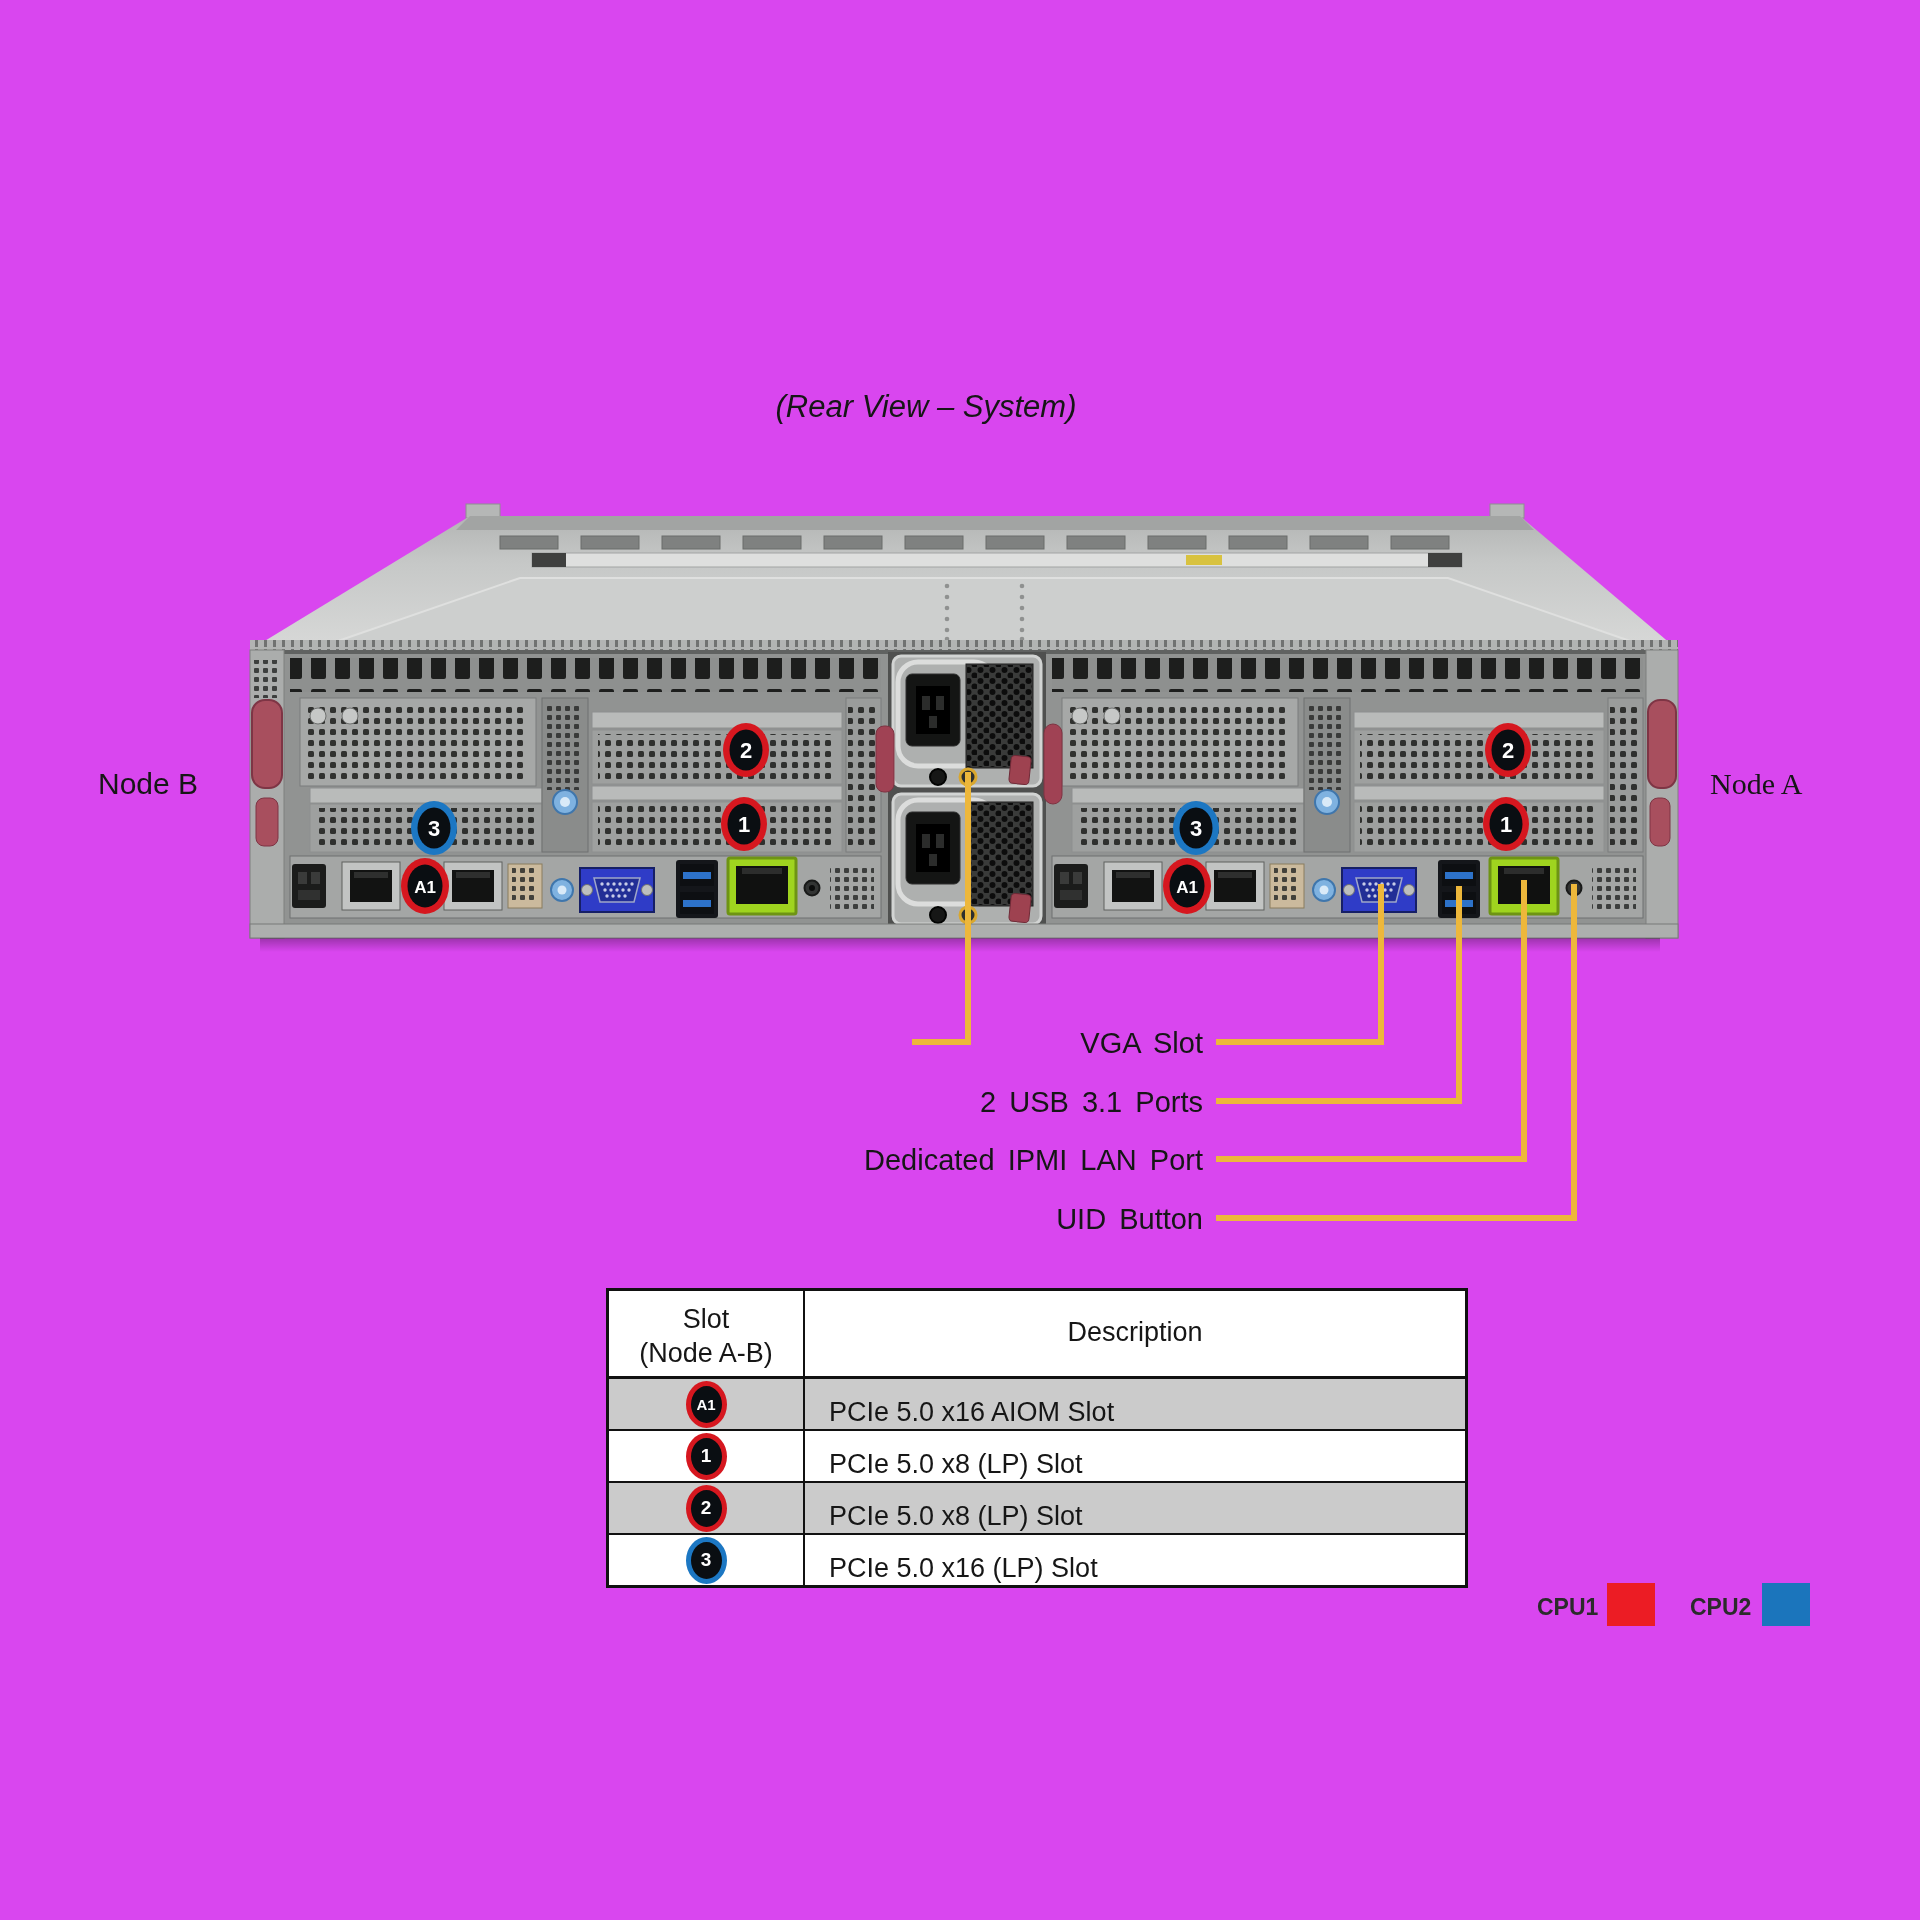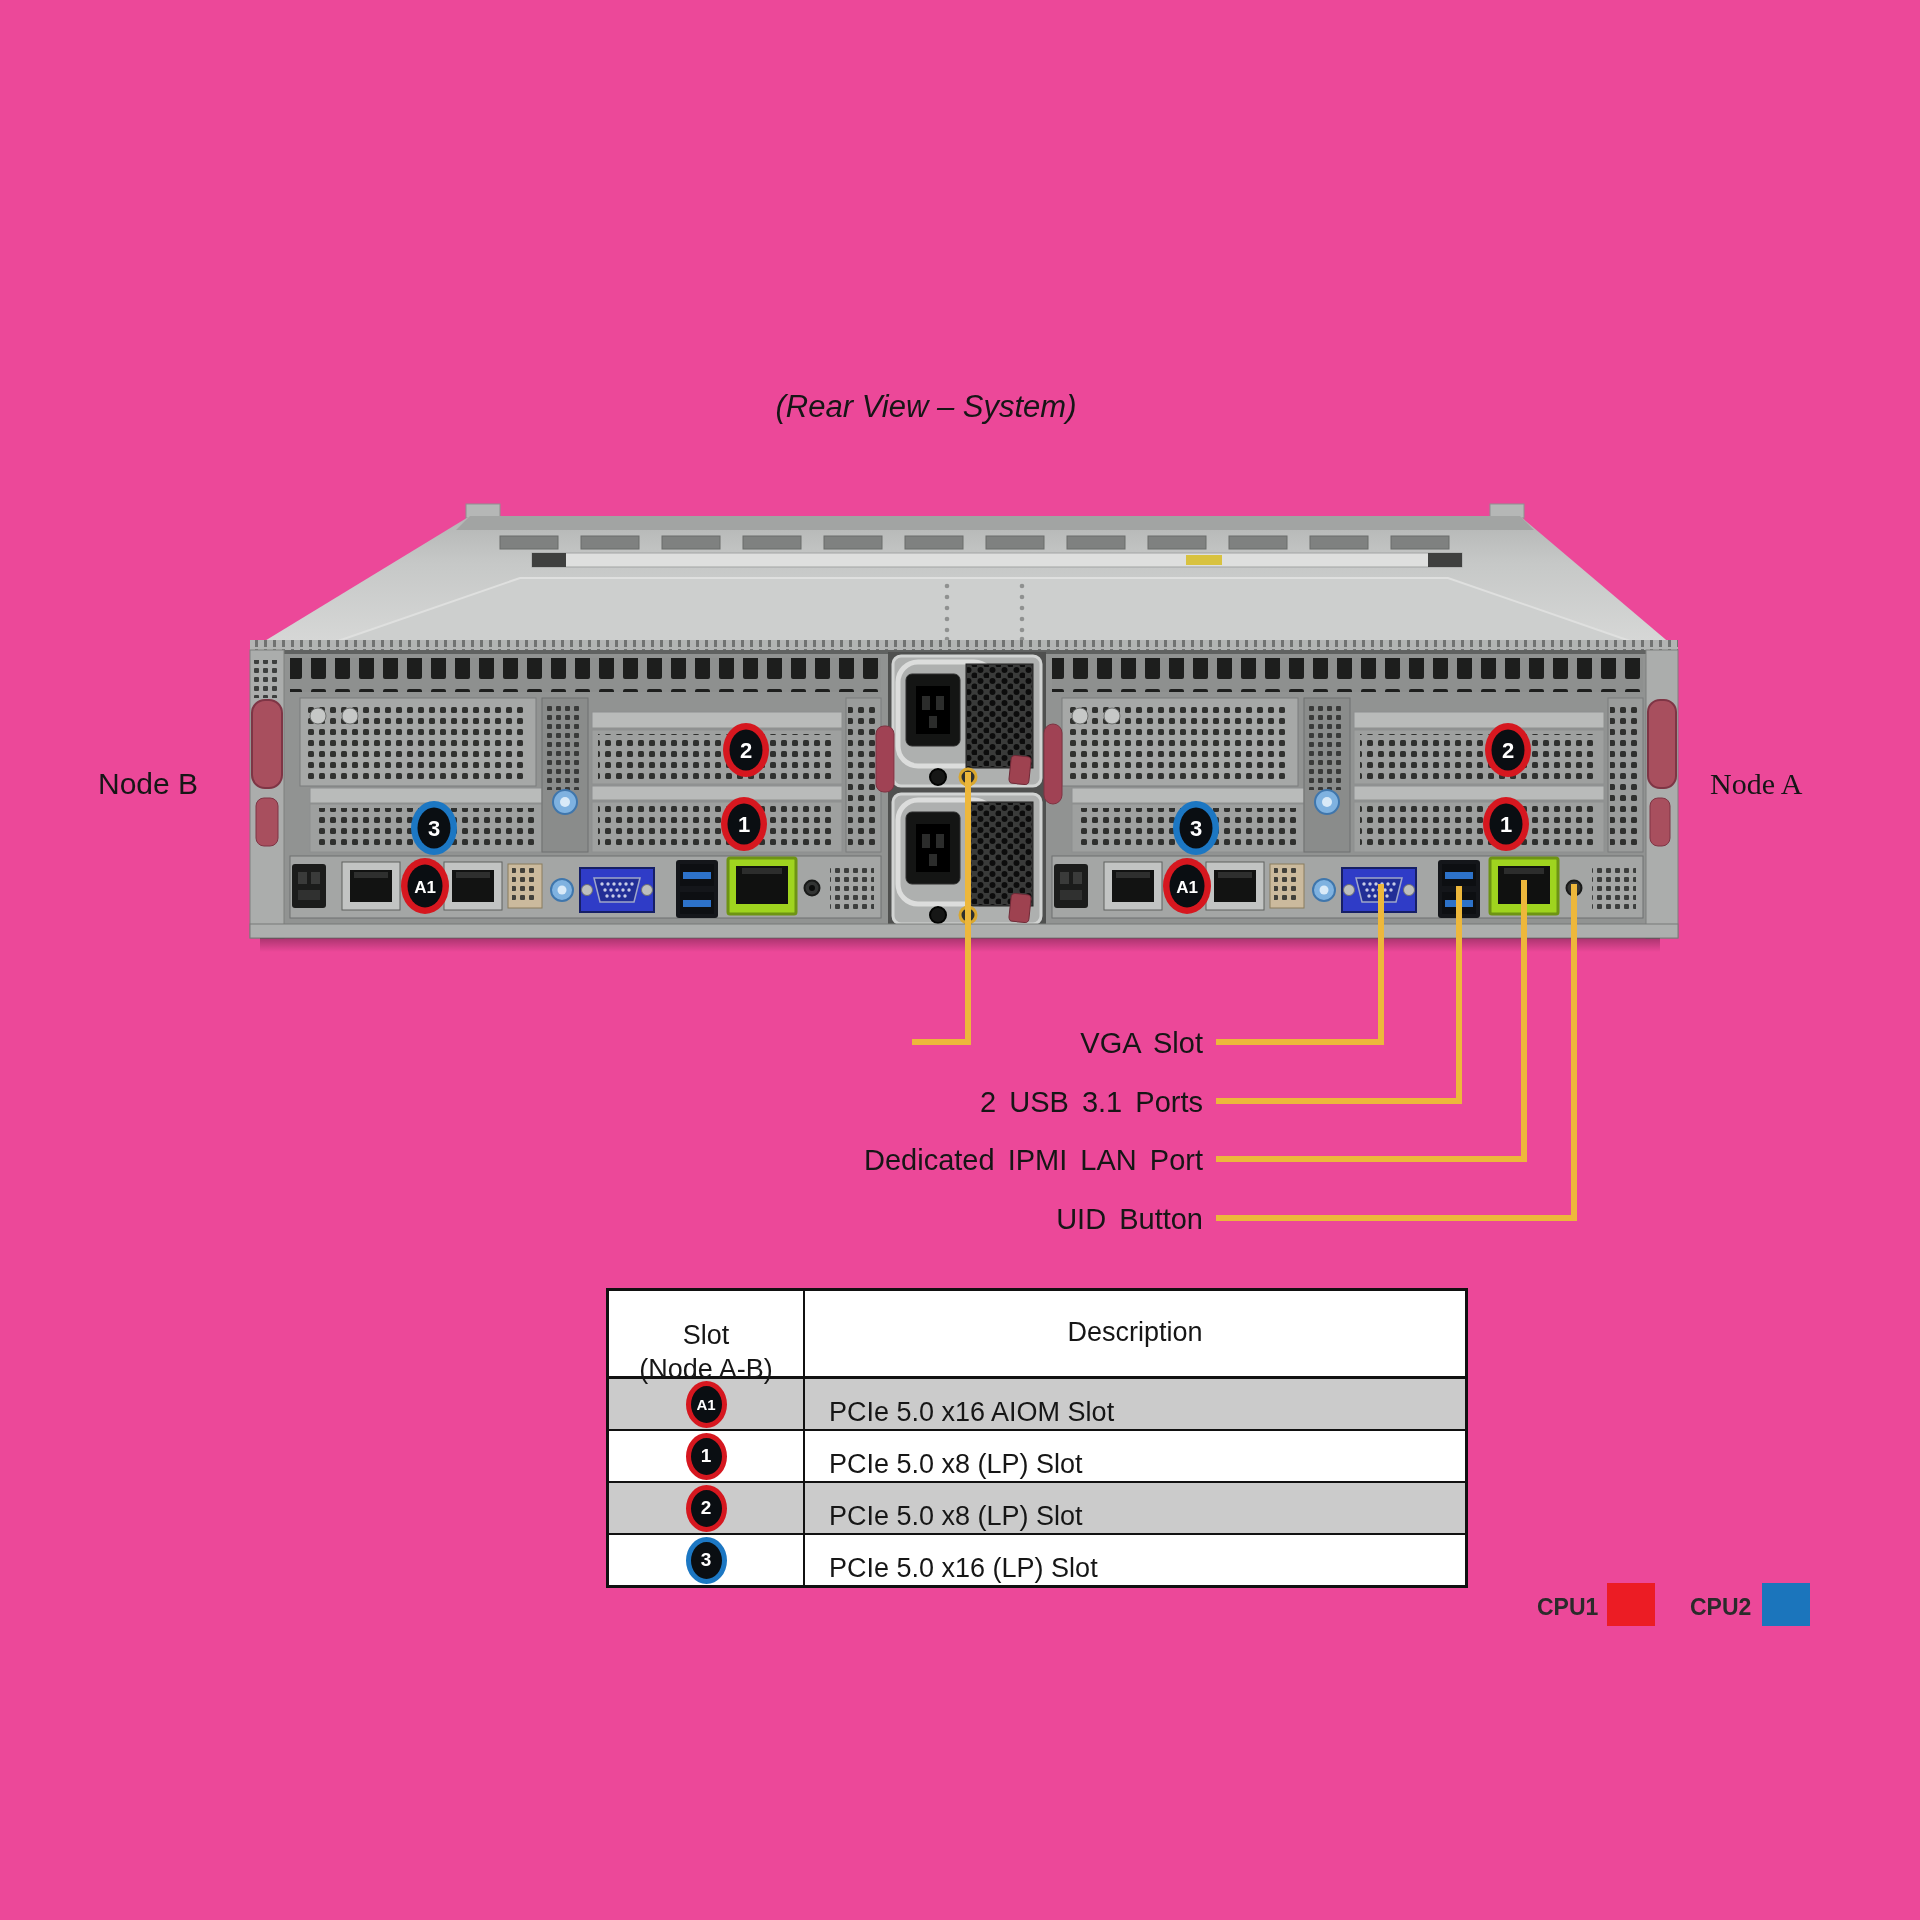--- a/index.html
+++ b/index.html
@@ -1,16 +1,16 @@
 <!DOCTYPE html>
 <html><head>
 <meta charset="utf-8">
 <style>
   html,body{margin:0;padding:0;background:#ffffff;}
-  #stage{position:relative;width:1920px;height:1920px;background:#ec4899;overflow:hidden;
+  #stage{position:relative;width:1920px;height:1920px;background:#d946ef;overflow:hidden;
          font-family:"Liberation Sans", sans-serif;color:#1a1a1a;}
   #art{position:absolute;left:0;top:0;}
   .lbl{position:absolute;font-size:30px;line-height:1.1;color:#161616;}
   #title{left:626px;top:390px;width:600px;text-align:center;font-style:italic;font-size:31px;}
   #node-b-label{left:98px;top:767px;width:120px;}
   #node-a-label{left:1710px;top:767px;width:130px;font-family:Liberation Serif, serif;}
   .callout{position:absolute;font-size:29px;color:#161616;text-align:right;word-spacing:5px;white-space:nowrap;}
   #psu-label{left:120px;width:775px;top:1027px;}
   #vga-label{left:950px;width:253px;top:1027px;}
   #usb-label{left:950px;width:253px;top:1086px;}
@@ -19,21 +19,21 @@
   svg text{font-family:"Liberation Sans", sans-serif;font-weight:bold;fill:#ffffff;text-anchor:middle;}
 
   
   #slot-table{position:absolute;left:606px;top:1288px;width:856px;border:3px solid #111;}
   .t-header{display:flex;height:85px;border-bottom:3px solid #111;background:#fff;}
   .t-row{display:flex;height:50px;border-bottom:2px solid #111;align-items:stretch;}
   .t-row:last-child{border-bottom:none;}
   .shaded{background:#CBCBCB;}
   .unshaded{background:#FFFFFF;}
   .col-slot{width:196px;border-right:2px solid #111;display:flex;flex-direction:column;
-            align-items:center;justify-content:flex-start;padding-top:28px;box-sizing:border-box;}
+            align-items:center;justify-content:flex-start;padding-top:12px;box-sizing:border-box;}
   .t-row .col-slot{justify-content:center;padding-top:0;}
   .col-desc{flex:1;display:flex;align-items:flex-start;justify-content:center;padding-top:25px;box-sizing:border-box;}
   .t-row .col-desc{align-items:center;justify-content:flex-start;padding:16px 0 0 24px;}
   .hdr-txt{font-size:27px;color:#161616;line-height:1.25;text-align:center;}
   .cell-txt{font-size:27px;color:#161616;}
   .tbadge{width:31px;height:37px;border-radius:50%;background:#0A0E12;color:#fff;display:inline-flex;
           align-items:center;justify-content:center;font-weight:bold;font-size:19px;flex:0 0 auto;}
   .tbadge.red{border:5px solid #D6171F;}
   .tbadge.blue{border:5px solid #1C77C3;}
   .tbadge.small-text{font-size:15px;}

